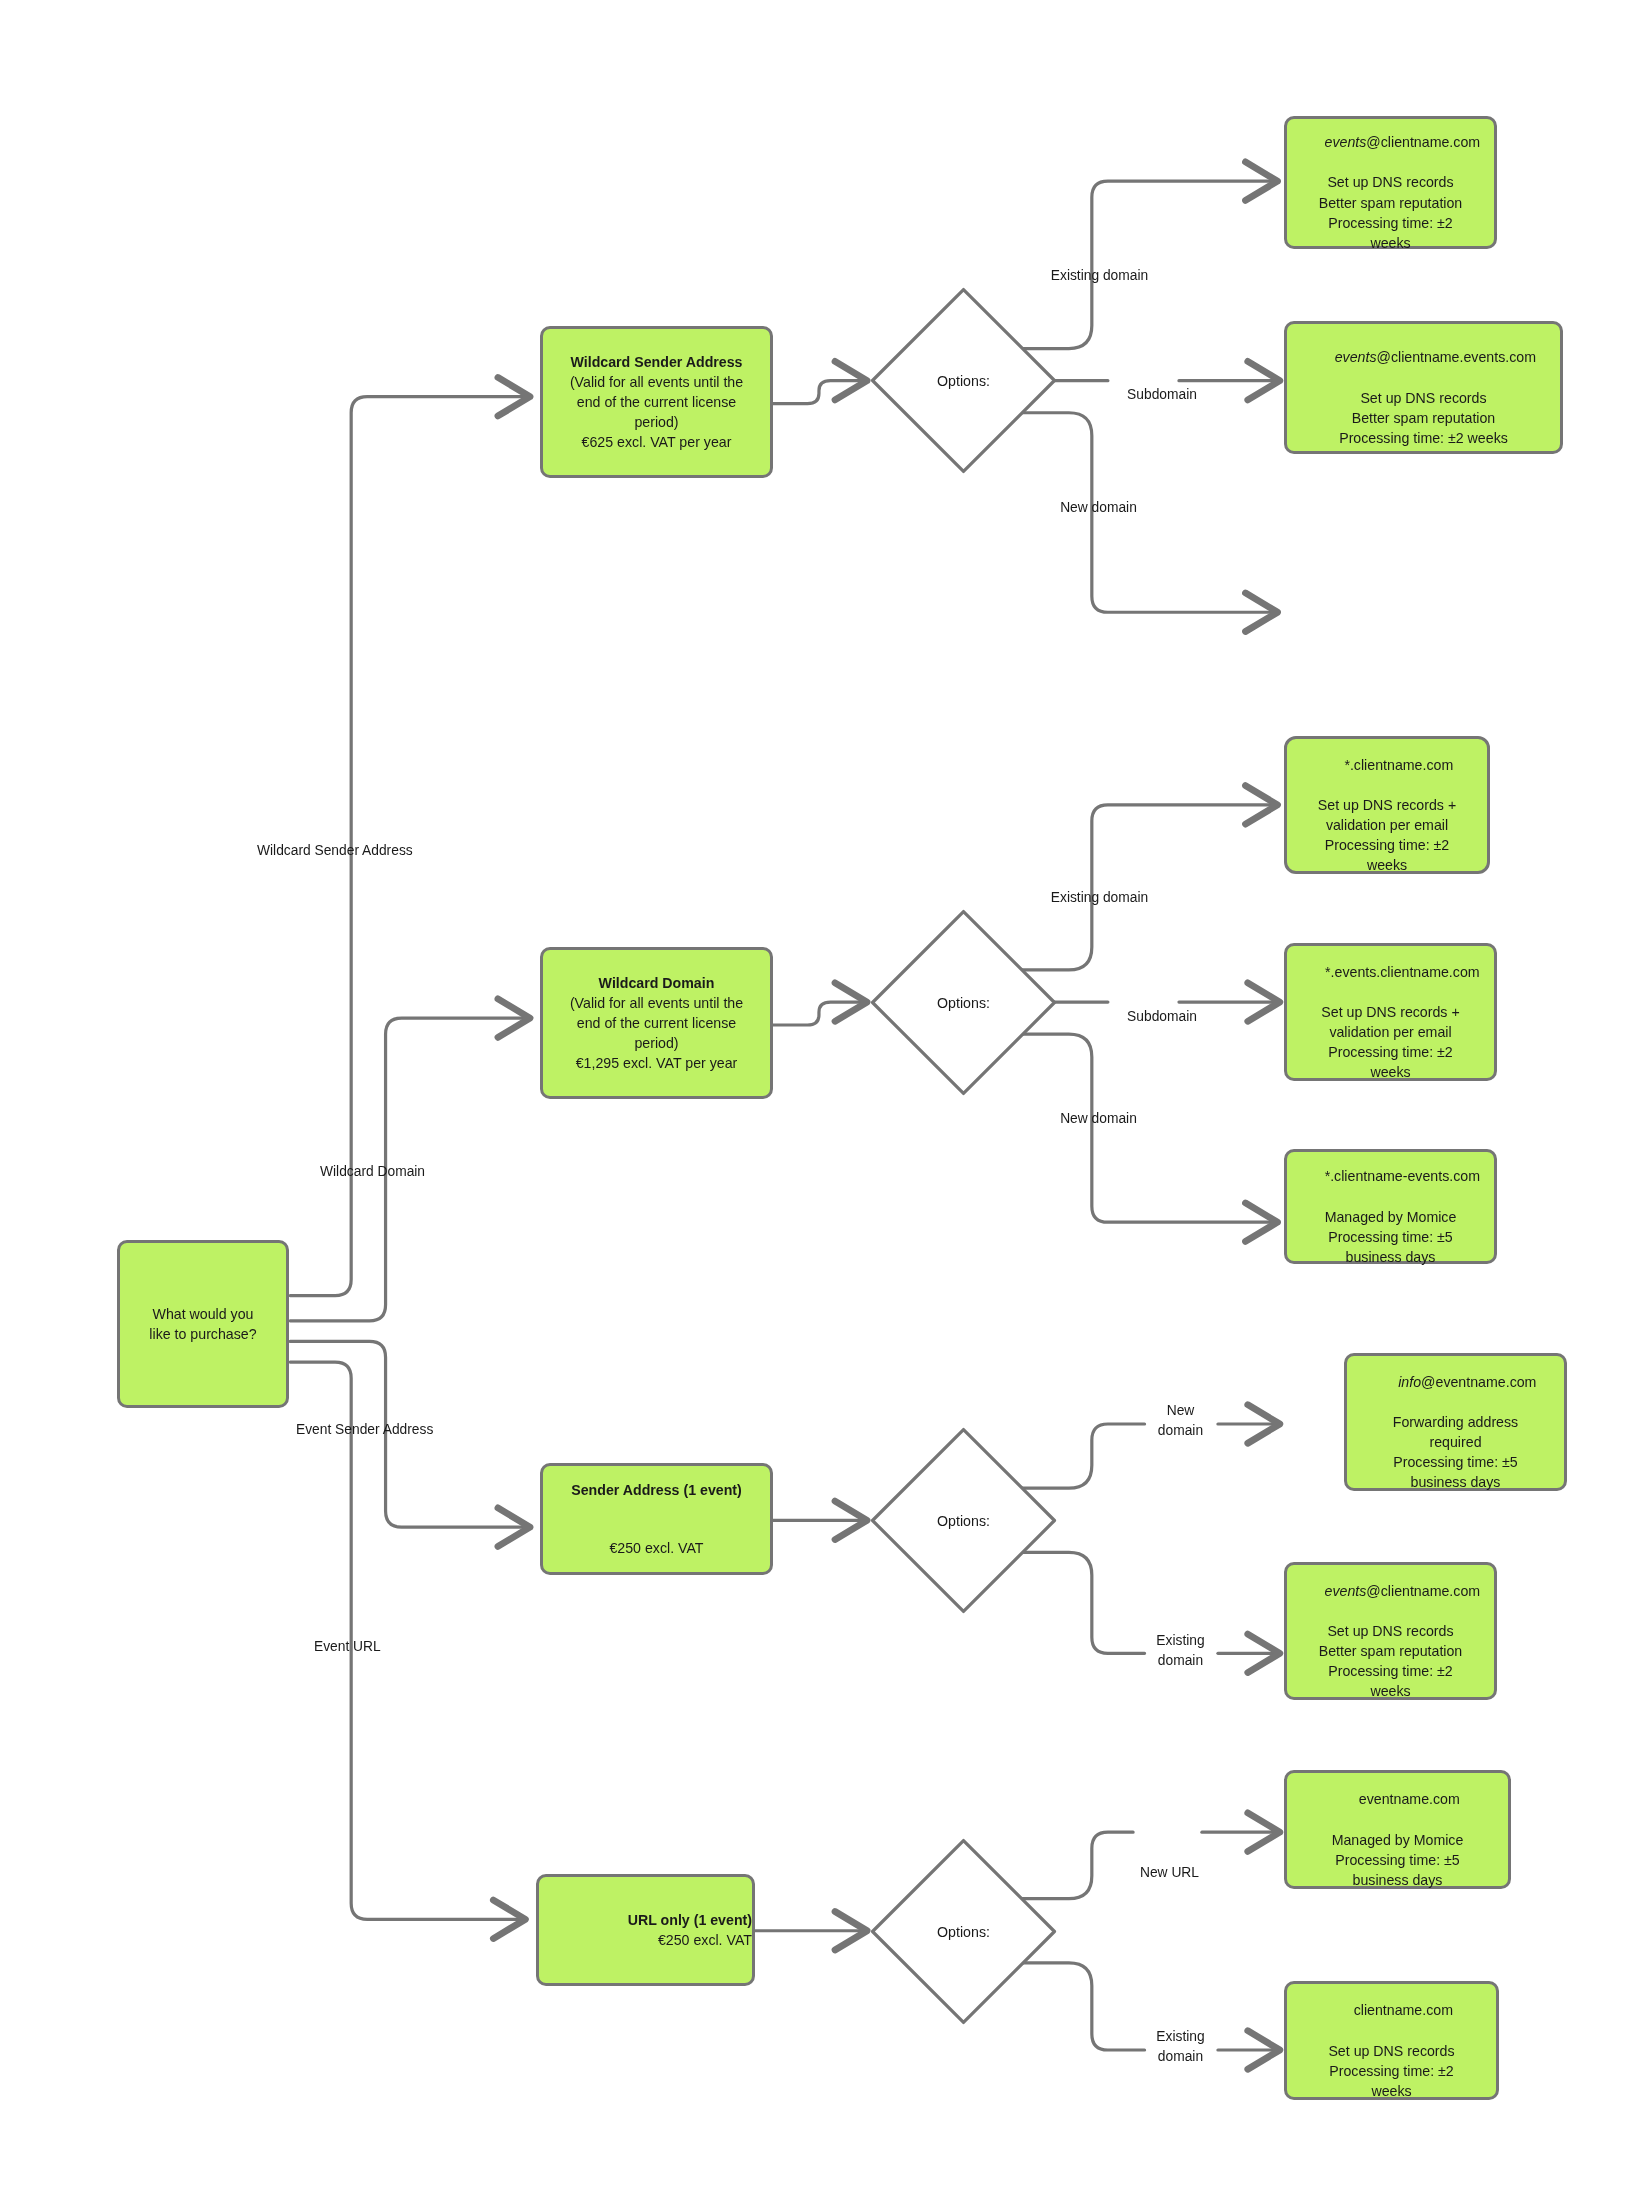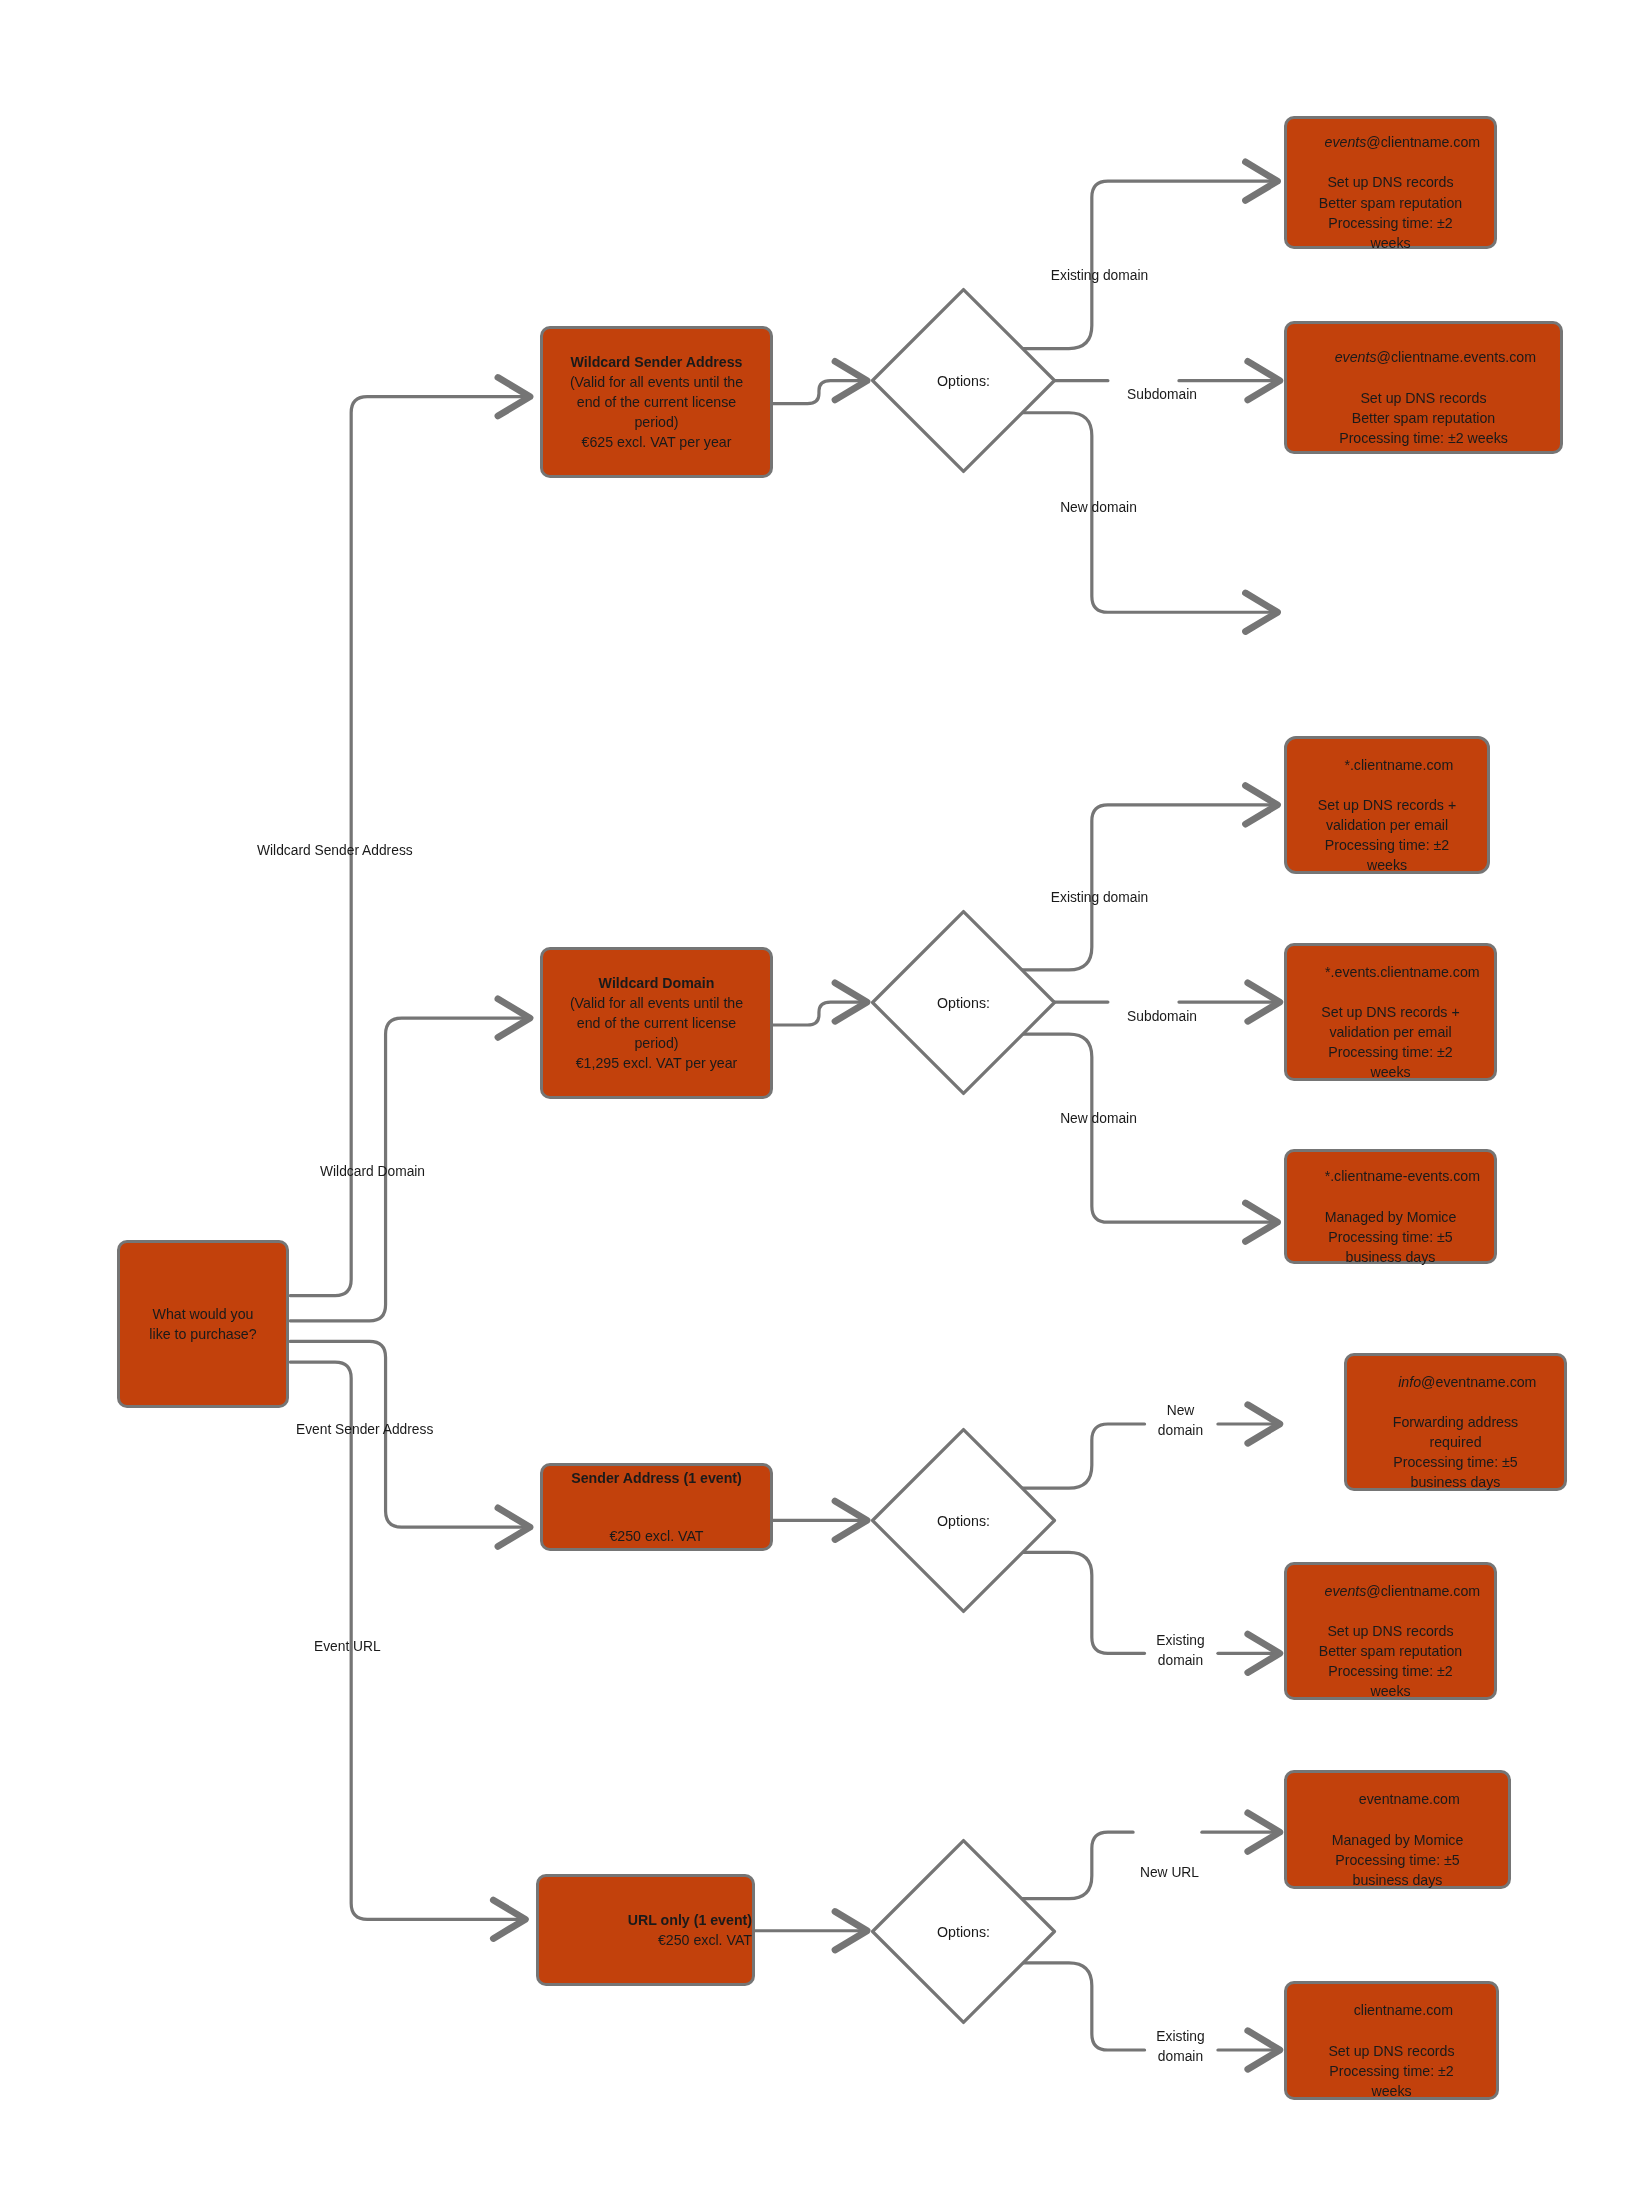--- a/index.html
+++ b/index.html
@@ -22,21 +22,21 @@
     left: 0;
     top: 0;
     width: 1648px;
     height: 2205px;
   }
   .node {
     position: absolute;
     box-sizing: border-box;
     border: 3.2px solid #757575;
     border-radius: 10px;
-    background: #c2410c;
+    background: #bef264;
     display: flex;
     flex-direction: column;
     align-items: center;
     justify-content: center;
     text-align: center;
     color: #1a1a1a;
     z-index: 3;
   }
   .node .ln {
     display: block;
@@ -159,21 +159,21 @@
   </div>
 
   <div class="node product-node" style="left:540px; top:947px; width:233px; height:152px;">
     <span class="ln bold">Wildcard Domain</span>
     <span class="ln">(Valid for all events until the</span>
     <span class="ln">end of the current license</span>
     <span class="ln">period)</span>
     <span class="ln">€1,295 excl. VAT per year</span>
   </div>
 
-  <div class="node product-node" style="left:540px; top:1463px; width:233px; height:88px;gap:38px;">
+  <div class="node product-node" style="left:540px; top:1463px; width:233px; height:112px;gap:38px;">
     <span class="ln bold">Sender Address (1 event)</span>
     <span class="ln">€250 excl. VAT</span>
   </div>
 
   <div class="node product-node" style="left:536px; top:1874px; width:219px; height:112px;align-items:flex-end;">
     <span class="ln bold">URL only (1 event)</span>
     <span class="ln">€250 excl. VAT</span>
   </div>
 
   <div class="diamond" style="left:867px; top:284px; width:193px; height:193px;">

